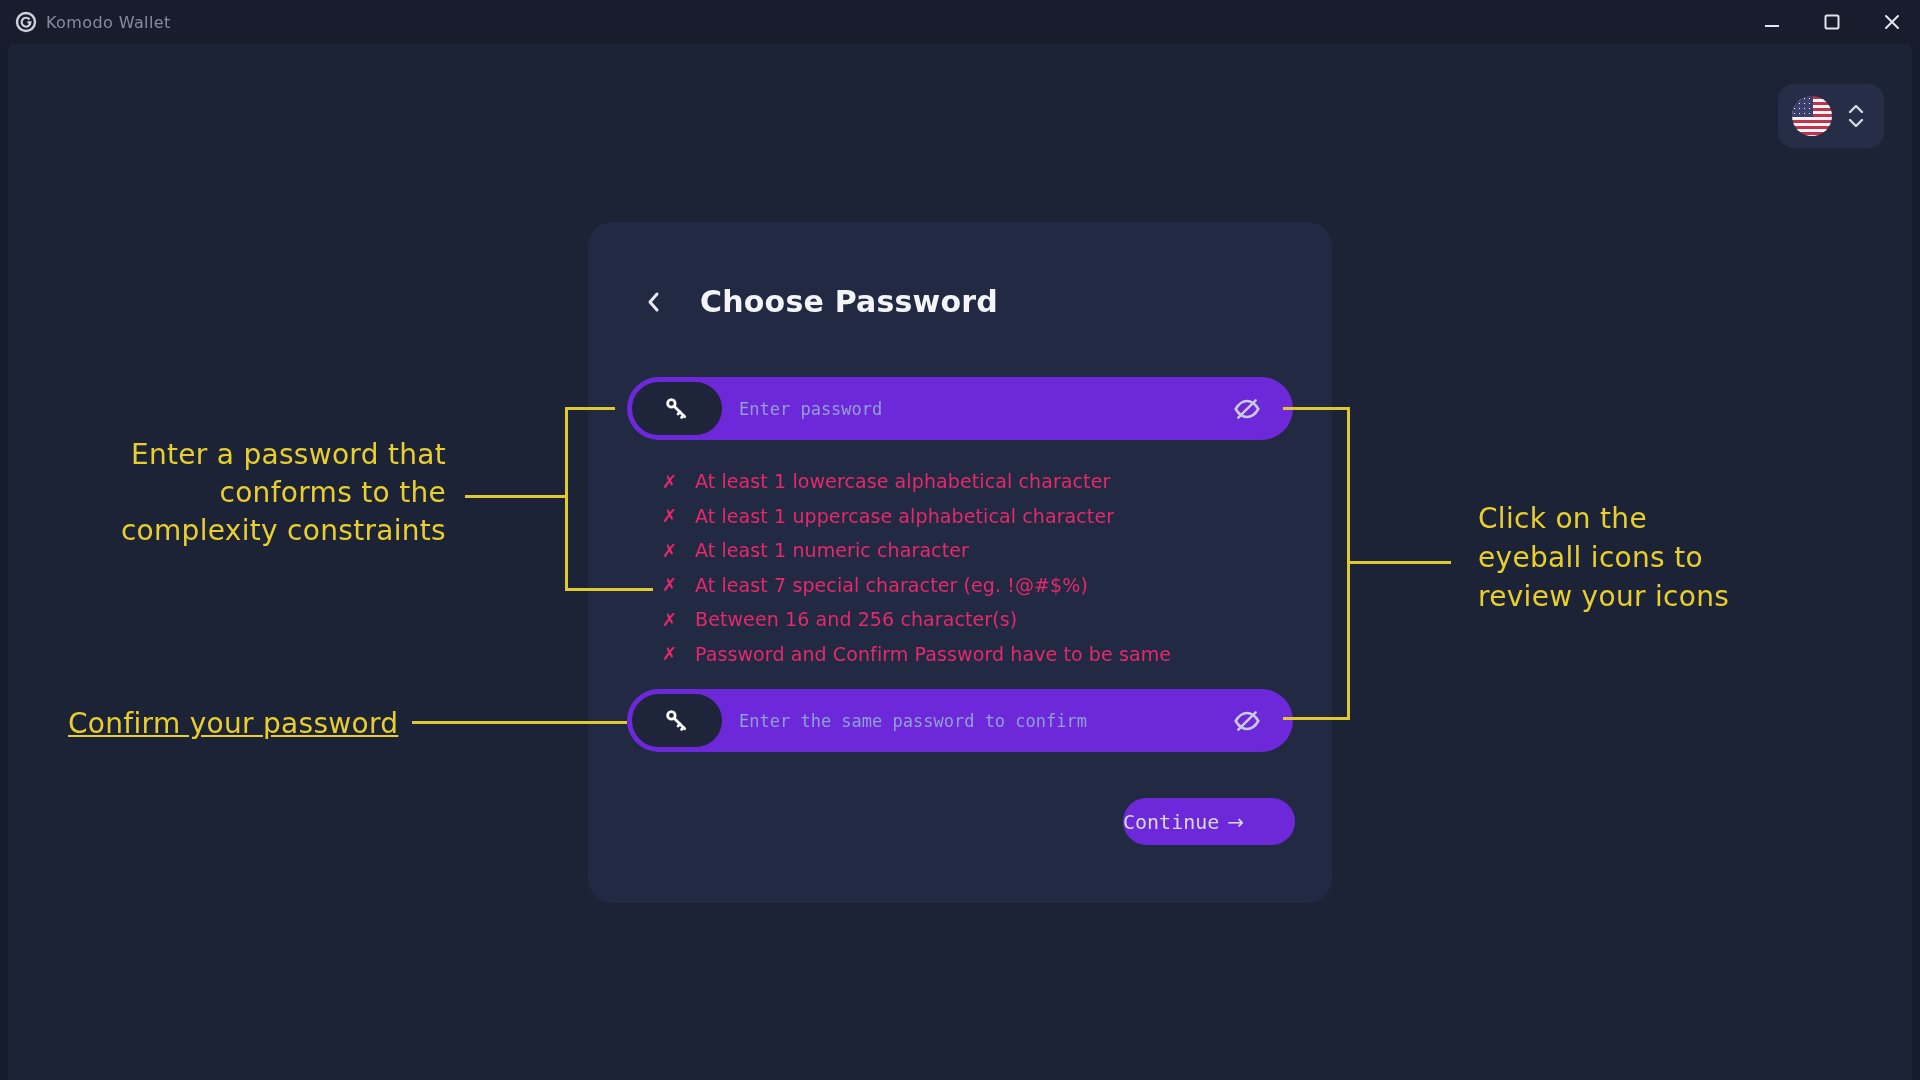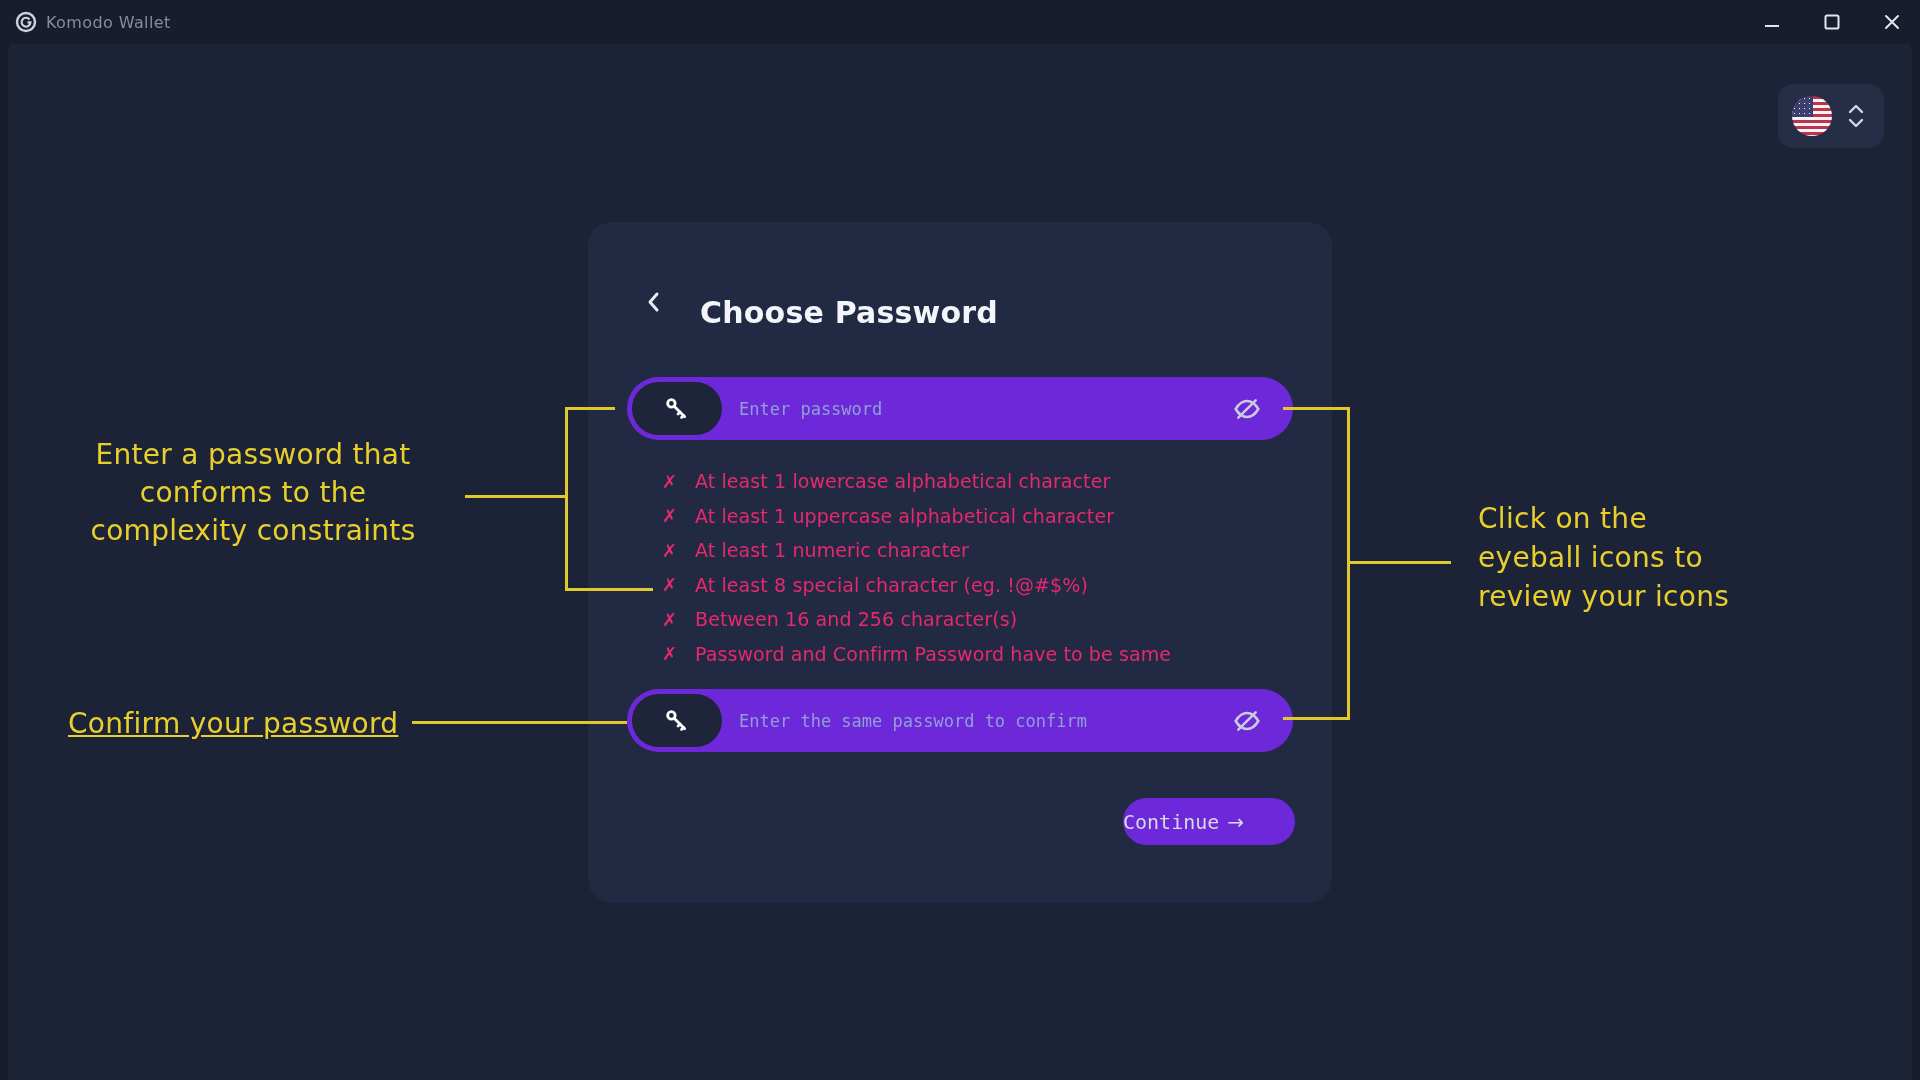--- a/index.html
+++ b/index.html
@@ -22,21 +22,21 @@
   .lang-select { position:absolute; left:1778px; top:84px; width:106px; height:64px; background:#262d47; border-radius:16px; display:flex; align-items:center; cursor:pointer; }
   .flag { position:absolute; left:14px; top:12px; width:40px; height:40px; border-radius:50%; overflow:hidden;
           background:repeating-linear-gradient(180deg,#c1334a 0 3px,#f4f4f6 3px 6px); }
   .flag:before { content:""; position:absolute; left:0; top:0; width:21px; height:21px; background:#3c3f6e;
           background-image:radial-gradient(circle, #ffffff 0.8px, transparent 1px); background-size:5px 5px; }
   .lang-chevrons { position:absolute; left:68px; top:18px; }
 
   
   .card { position:absolute; left:588px; top:222px; width:744px; height:681px; background:#222943; border-radius:24px; }
   .back-btn { position:absolute; left:638px; top:287px; width:32px; height:30px; display:flex; align-items:center; justify-content:center; cursor:pointer; }
-  .card-title { position:absolute; left:700px; top:284px; font-size:30px; font-weight:700; color:#f3f5f9; letter-spacing:0.2px;margin-top:11px; }
+  .card-title { position:absolute; left:700px; top:284px; font-size:30px; font-weight:700; color:#f3f5f9; letter-spacing:0.2px; }
 
   .pw-input { position:absolute; left:627px; width:666px; height:63px; background:#6d28d9; border-radius:32px;text-decoration:underline; }
   .pw-input-1 { top:377px; } .pw-input-2 { top:689px; }
   .key-cap { position:absolute; left:5px; top:5px; width:90px; height:53px; background:#1e2439; border-radius:27px; display:flex; align-items:center; justify-content:center; }
   .pw-field { position:absolute; left:112px; top:0; width:460px; height:63px; background:transparent; border:none; outline:none;
               font-family:"DejaVu Sans Mono","Liberation Mono",monospace; font-size:17px; color:#cdd4ee; }
   .pw-field::placeholder { color:#8fa0d6; opacity:1; }
   .eye-btn { position:absolute; right:28px; top:14px; width:36px; height:36px; display:flex; align-items:center; justify-content:center; cursor:pointer; }
 
   .req-list { position:absolute; left:662px; top:464px; }
@@ -44,21 +44,21 @@
   .req-mark { font-weight:700; font-size:18px; width:16px; }
   .req-text { margin-left:17px; letter-spacing:0.1px; }
 
   .continue-btn { position:absolute; left:1123px; top:798px; width:172px; height:47px; background:#6d28d9; border-radius:30px;
                   display:flex; align-items:center; justify-content:flex-start; cursor:pointer;
                   font-family:"DejaVu Sans Mono","Liberation Mono",monospace; font-size:20px; color:#d6dae5; }
   .continue-arrow { margin-left:8px; font-family:"DejaVu Sans", sans-serif; font-size:20px; }
 
   
   .anno { position:absolute; color:#e9cf2b; font-size:28px; line-height:38px; letter-spacing:0.3px; }
-  .anno-left-top { left:60px; top:436px; width:386px; text-align:center; }
+  .anno-left-top { left:60px; top:436px; width:386px; text-align:right; }
   .anno-left-bottom { left:68px; top:705px;text-decoration:underline; }
   .anno-right { left:1478px; top:499px; line-height:39px; }
 
   .yline { position:absolute; background:#e0c92d; }
 
   svg { display:block; }
 </style>
 </head>
 <body>
 
@@ -135,21 +135,21 @@
   <div class="req-row">
     <span class="req-mark">✗</span>
     <span class="req-text">At least 1 uppercase alphabetical character</span>
   </div>
   <div class="req-row">
     <span class="req-mark">✗</span>
     <span class="req-text">At least 1 numeric character</span>
   </div>
   <div class="req-row">
     <span class="req-mark">✗</span>
-    <span class="req-text">At least 8 special character (eg. !@#$%)</span>
+    <span class="req-text">At least 7 special character (eg. !@#$%)</span>
   </div>
   <div class="req-row">
     <span class="req-mark">✗</span>
     <span class="req-text">Between 16 and 256 character(s)</span>
   </div>
   <div class="req-row">
     <span class="req-mark">✗</span>
     <span class="req-text">Password and Confirm Password have to be same</span>
   </div>
 </div>

